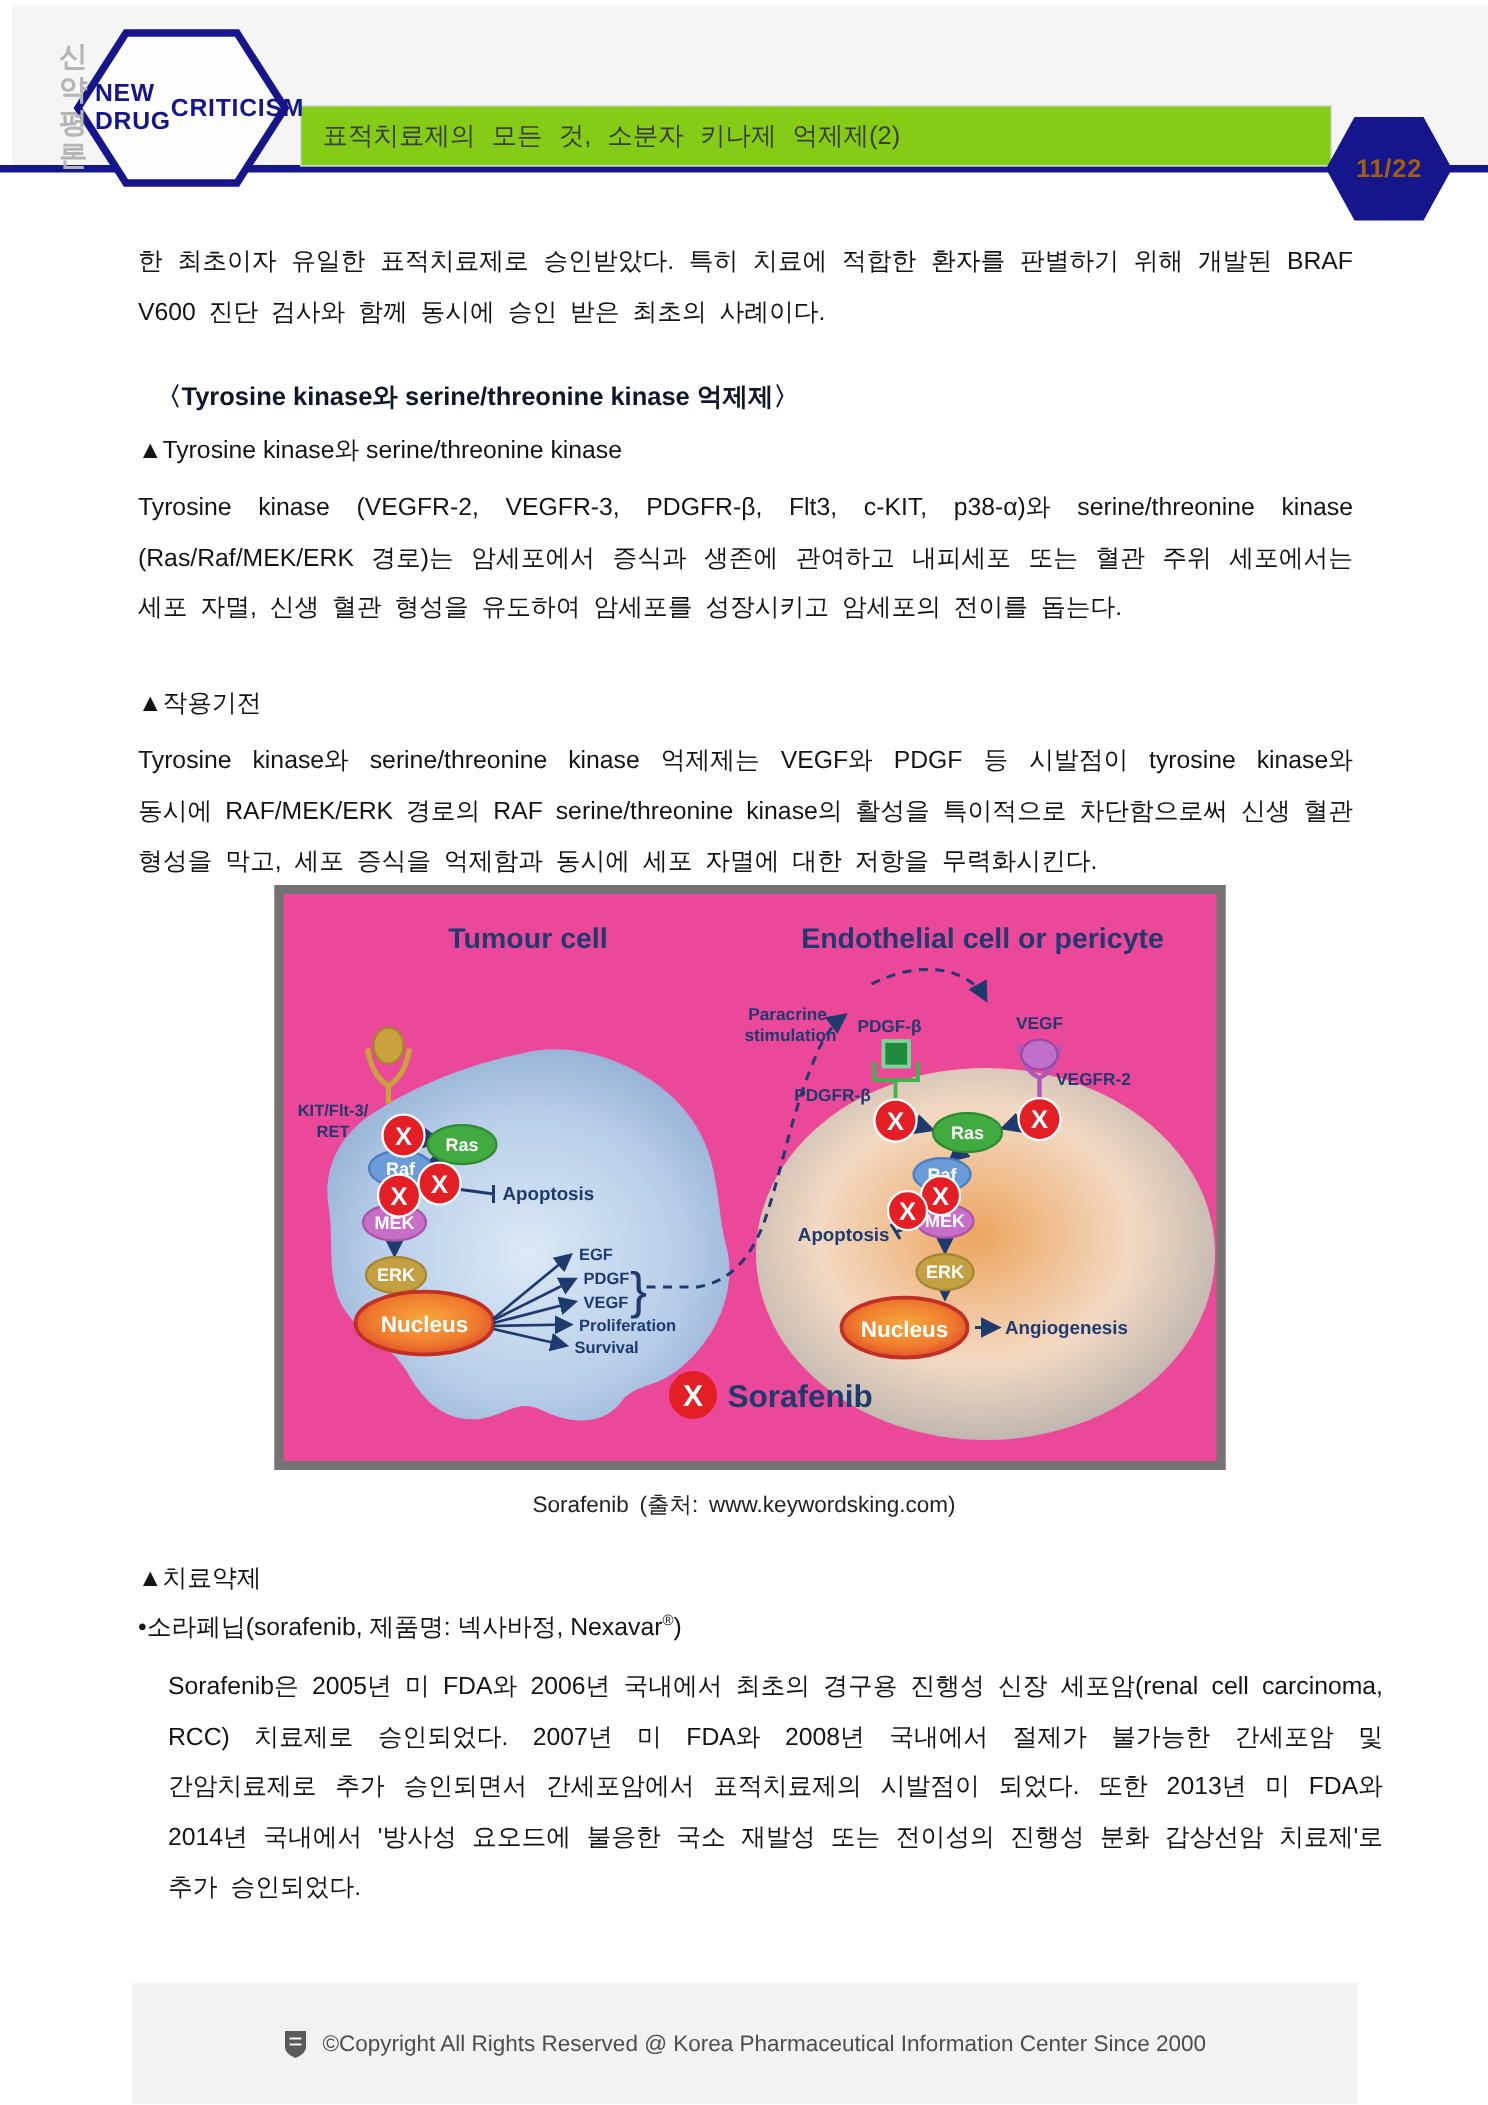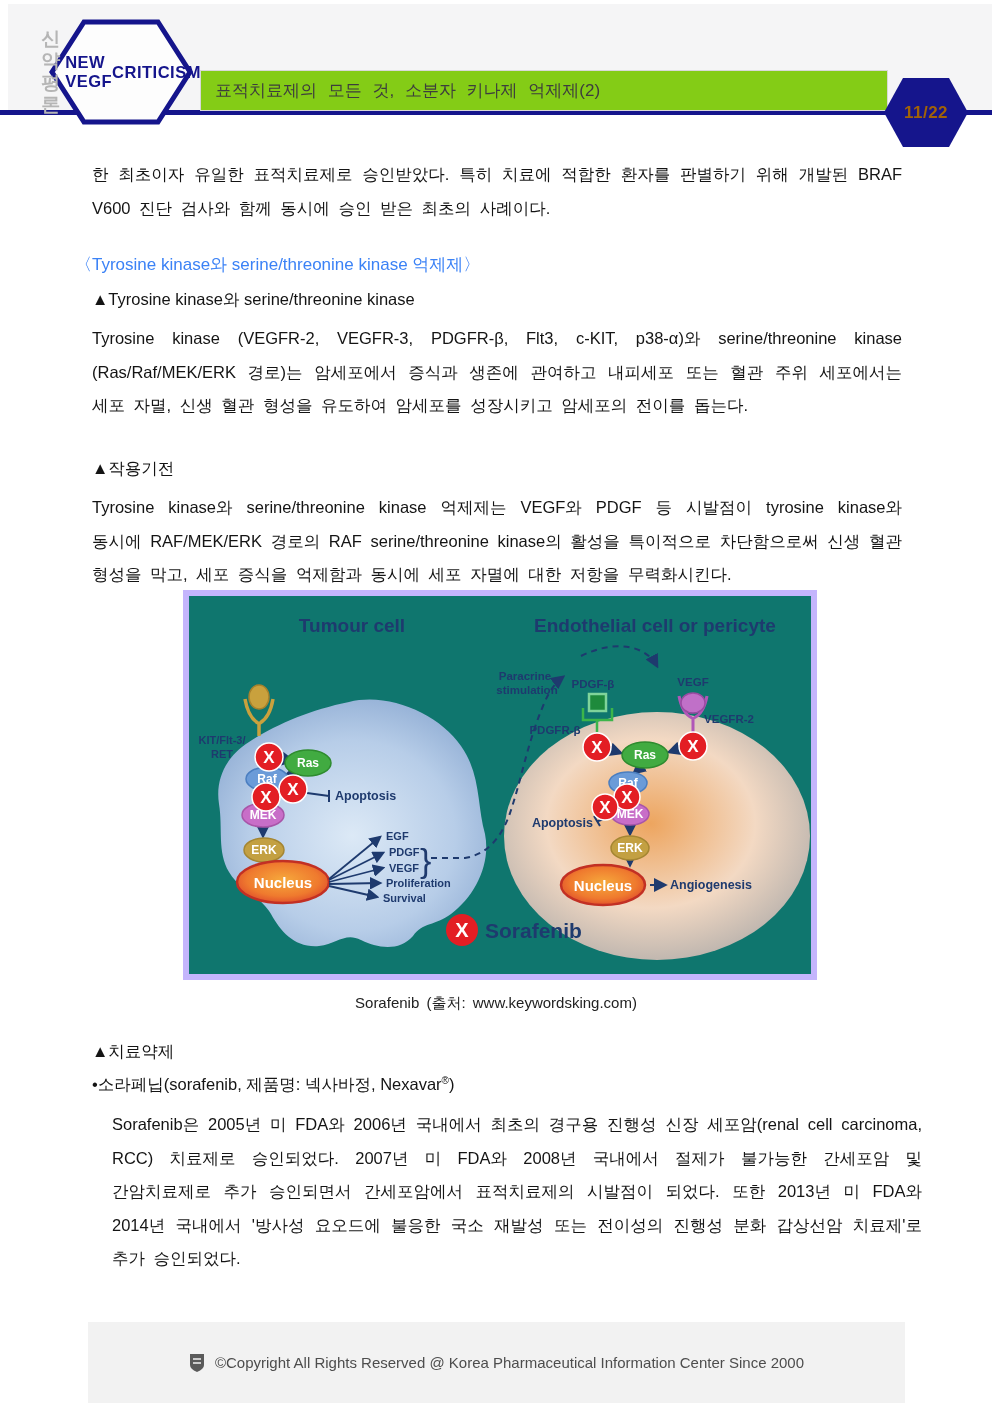--- a/index.html
+++ b/index.html
@@ -18,27 +18,27 @@
              border:1px solid #d8d8d8;display:flex;align-items:center;z-index:2;
              font-size:17px;color:#3d3d3d;padding-left:14px;box-sizing:border-box;word-spacing:6px;}
   .page-hex{position:absolute;left:884px;top:76px;width:84px;height:73px;z-index:3;}
   .page-hex-label{position:absolute;left:884px;top:76px;width:84px;height:73px;z-index:4;
                   display:flex;align-items:center;justify-content:center;color:#a16207;
                   font-size:17px;font-weight:bold;letter-spacing:.5px;}
 
   
   .para{position:absolute;left:92px;width:810px;font-size:16.5px;line-height:33.5px;color:#141414;
         text-align:justify;word-break:keep-all;word-spacing:4px;}
-  .sec-heading{position:absolute;left:75px;width:810px;font-size:17px;font-weight:normal;color:#3b82f6;}
+  .sec-heading{position:absolute;left:104px;width:810px;font-size:17px;font-weight:bold;color:#0f172a;}
   .sub-heading{position:absolute;left:92px;width:810px;font-size:16.5px;color:#141414;}
   sup{font-size:10px;}
 
   
   .figure-box{position:absolute;left:183px;top:590px;width:622px;height:378px;
-              border:6px solid #c4b5fd;background:#0f766e;}
+              border:6px solid #737373;background:#ec4899;}
   .caption{position:absolute;left:0;top:994px;width:992px;text-align:center;
            font-size:15px;color:#222;word-spacing:3px;}
 
   
   .footer{position:absolute;left:88px;top:1322px;width:817px;height:81px;background:#f2f2f2;
           display:flex;align-items:center;justify-content:center;gap:10px;}
   .footer-text{font-size:15px;color:#4d4d4d;}
 </style>
 </head>
 <body>
@@ -46,21 +46,21 @@
 <div class="page">
 
   <div class="header-band"></div>
   <div class="header-line"></div>
 
   <svg class="logo-hex" viewBox="0 0 146 108">
     <polygon points="4,54 36,4 110,4 142,54 110,104 36,104" fill="#fdfdfd" stroke="#15158c" stroke-width="5"></polygon>
   </svg>
   <div class="logo-text">
     <div class="logo-kr">신약평론</div>
-    <div class="logo-en">NEW VEGF</div>
+    <div class="logo-en">NEW DRUG</div>
     <div class="logo-en">CRITICISM</div>
   </div>
 
   <div class="title-box">표적치료제의 모든 것, 소분자 키나제 억제제(2)</div>
 
   <svg class="page-hex" viewBox="0 0 84 73">
     <polygon points="0,36.5 19,2 65,2 84,36.5 65,71 19,71" fill="#15158c"></polygon>
   </svg>
   <div class="page-hex-label">11/22</div>
 

